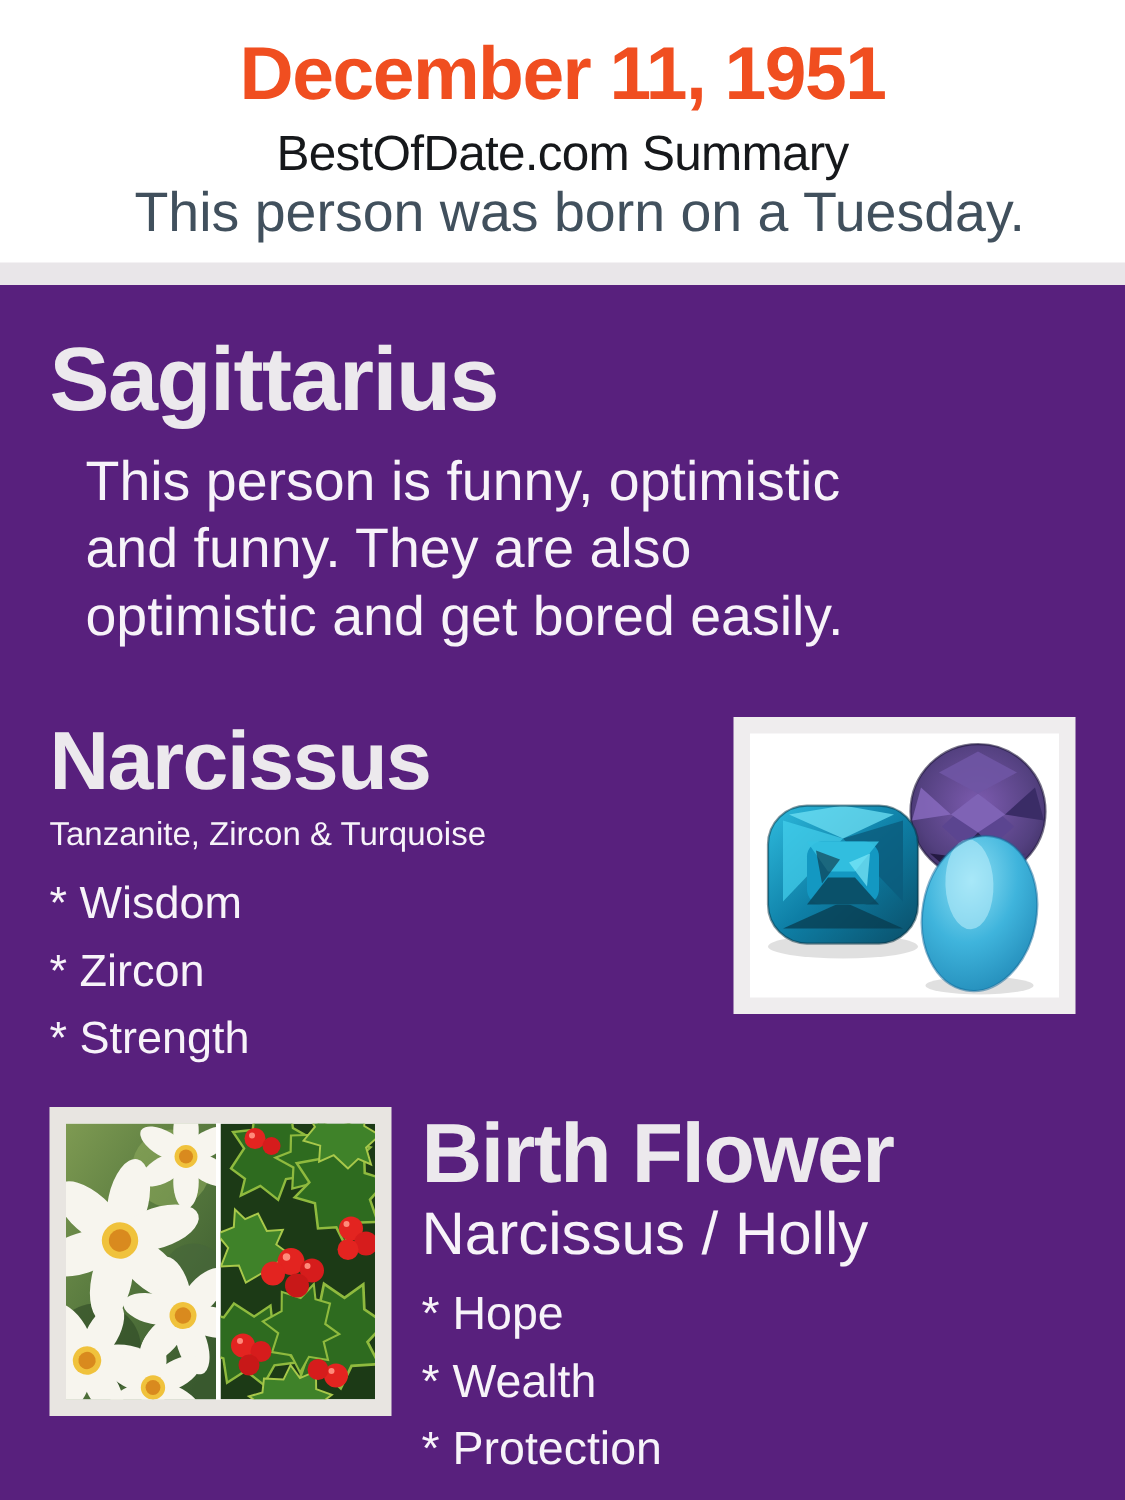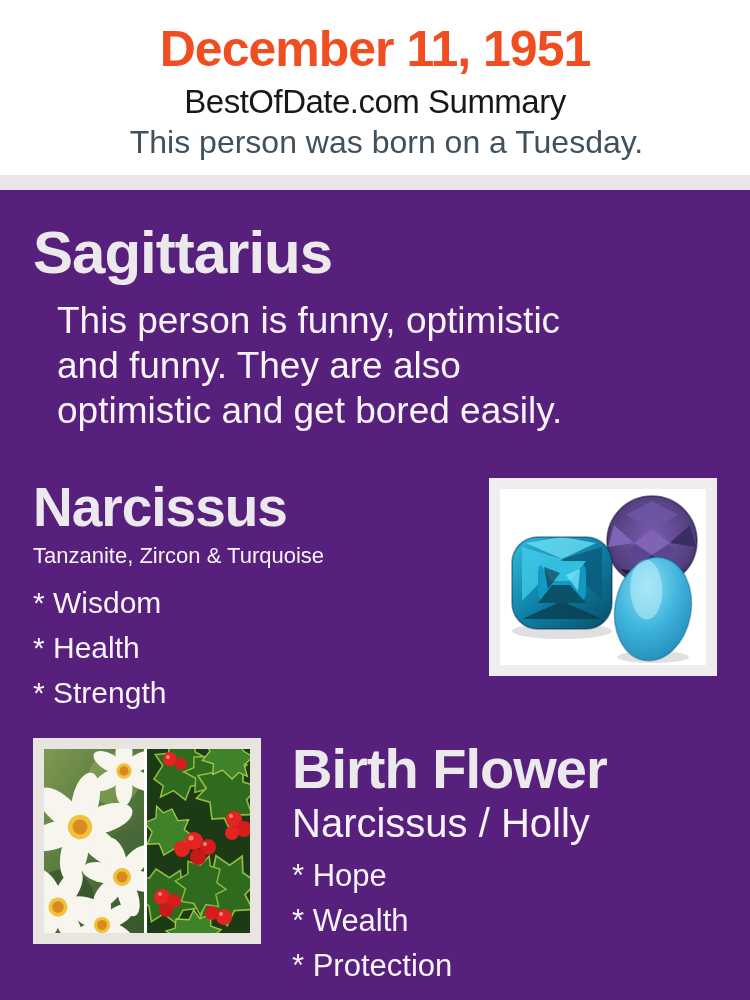--- a/index.html
+++ b/index.html
@@ -23,21 +23,21 @@
   .date-title{
     color:var(--accent-orange,#F04E20);
     font-size:50px;font-weight:700;line-height:58px;letter-spacing:-1px;
   }
   .site-summary{
     color:var(--text-dark,#16181B);
     font-size:33px;font-weight:400;line-height:40px;margin-top:4px;letter-spacing:-0.5px;
   }
   .born-day{
     color:var(--text-slate,#41505D);
-    font-size:32px;font-weight:400;line-height:36px;margin-top:2px;padding-left:23px;
+    font-size:37px;font-weight:400;line-height:36px;margin-top:2px;padding-left:23px;
   }
   .divider{height:15px;background:var(--divider-gray,#E9E6E9);}
   
   .purple-body{
     height:914px;background:var(--purple-bg,#58207D);
     padding:0 33px;color:var(--body-white,#F7F3F9);
   }
   .zodiac-sign{
     color:var(--heading-offwhite,#ECE9ED);
     font-size:60px;font-weight:700;line-height:70px;padding-top:28px;letter-spacing:-1px;
@@ -50,21 +50,21 @@
   .section-title-lg{
     color:var(--heading-offwhite,#ECE9ED);
     font-size:55px;font-weight:700;line-height:58px;letter-spacing:-1px;
   }
   .bs-sub{font-size:22px;line-height:32px;margin-top:4px;font-weight:400;}
   .trait-list{list-style:none;margin-top:16px;}
   .trait-list li{font-size:30px;line-height:30px;margin-bottom:15px;font-weight:400;}
   .photo-box{flex:none;}
   .gem-box{width:228px;height:198px;background:#EFEDEE;padding:11px;}
   .gem-box .inner{width:100%;height:100%;background:#fff;}
-  .flower-row{display:flex;margin-top:15px;align-items:flex-start;gap:11px;}
+  .flower-row{display:flex;margin-top:15px;align-items:flex-start;}
   .flower-box{width:228px;height:206px;background:#E8E5E1;padding:11px;}
   .flower-box .inner{width:100%;height:100%;background:#fff;}
   .bf-right{margin-left:20px;min-width:0;}
   .bf-title{font-size:56px;line-height:62px;}
   .bf-sub{font-size:40px;line-height:46px;margin-top:0;font-weight:400;}
   .bf-right .trait-list{margin-top:14px;}
   .bf-right .trait-list li{font-size:31px;line-height:31px;margin-bottom:14px;}
   svg{display:block;}
 </style>
 </head>
@@ -88,21 +88,21 @@
       <span>and funny. They are also</span>
       <span>optimistic and get bored easily.</span>
     </div>
 
     <div class="birthstone-row">
       <div class="bs-left">
         <div class="section-title-lg">Narcissus</div>
         <div class="bs-sub">Tanzanite, Zircon &amp; Turquoise</div>
         <ul class="trait-list">
           <li>* Wisdom</li>
-          <li>* Health</li>
+          <li>* Zircon</li>
           <li>* Strength</li>
         </ul>
       </div>
       <div class="photo-box gem-box">
         <div class="inner">
           <svg width="206" height="176" viewBox="0 0 206 176">
             <defs>
               <radialGradient id="turq" cx="0.38" cy="0.3" r="0.9">
                 <stop offset="0" stop-color="#8EDFF4"></stop>
                 <stop offset="0.45" stop-color="#3FB4DC"></stop>

